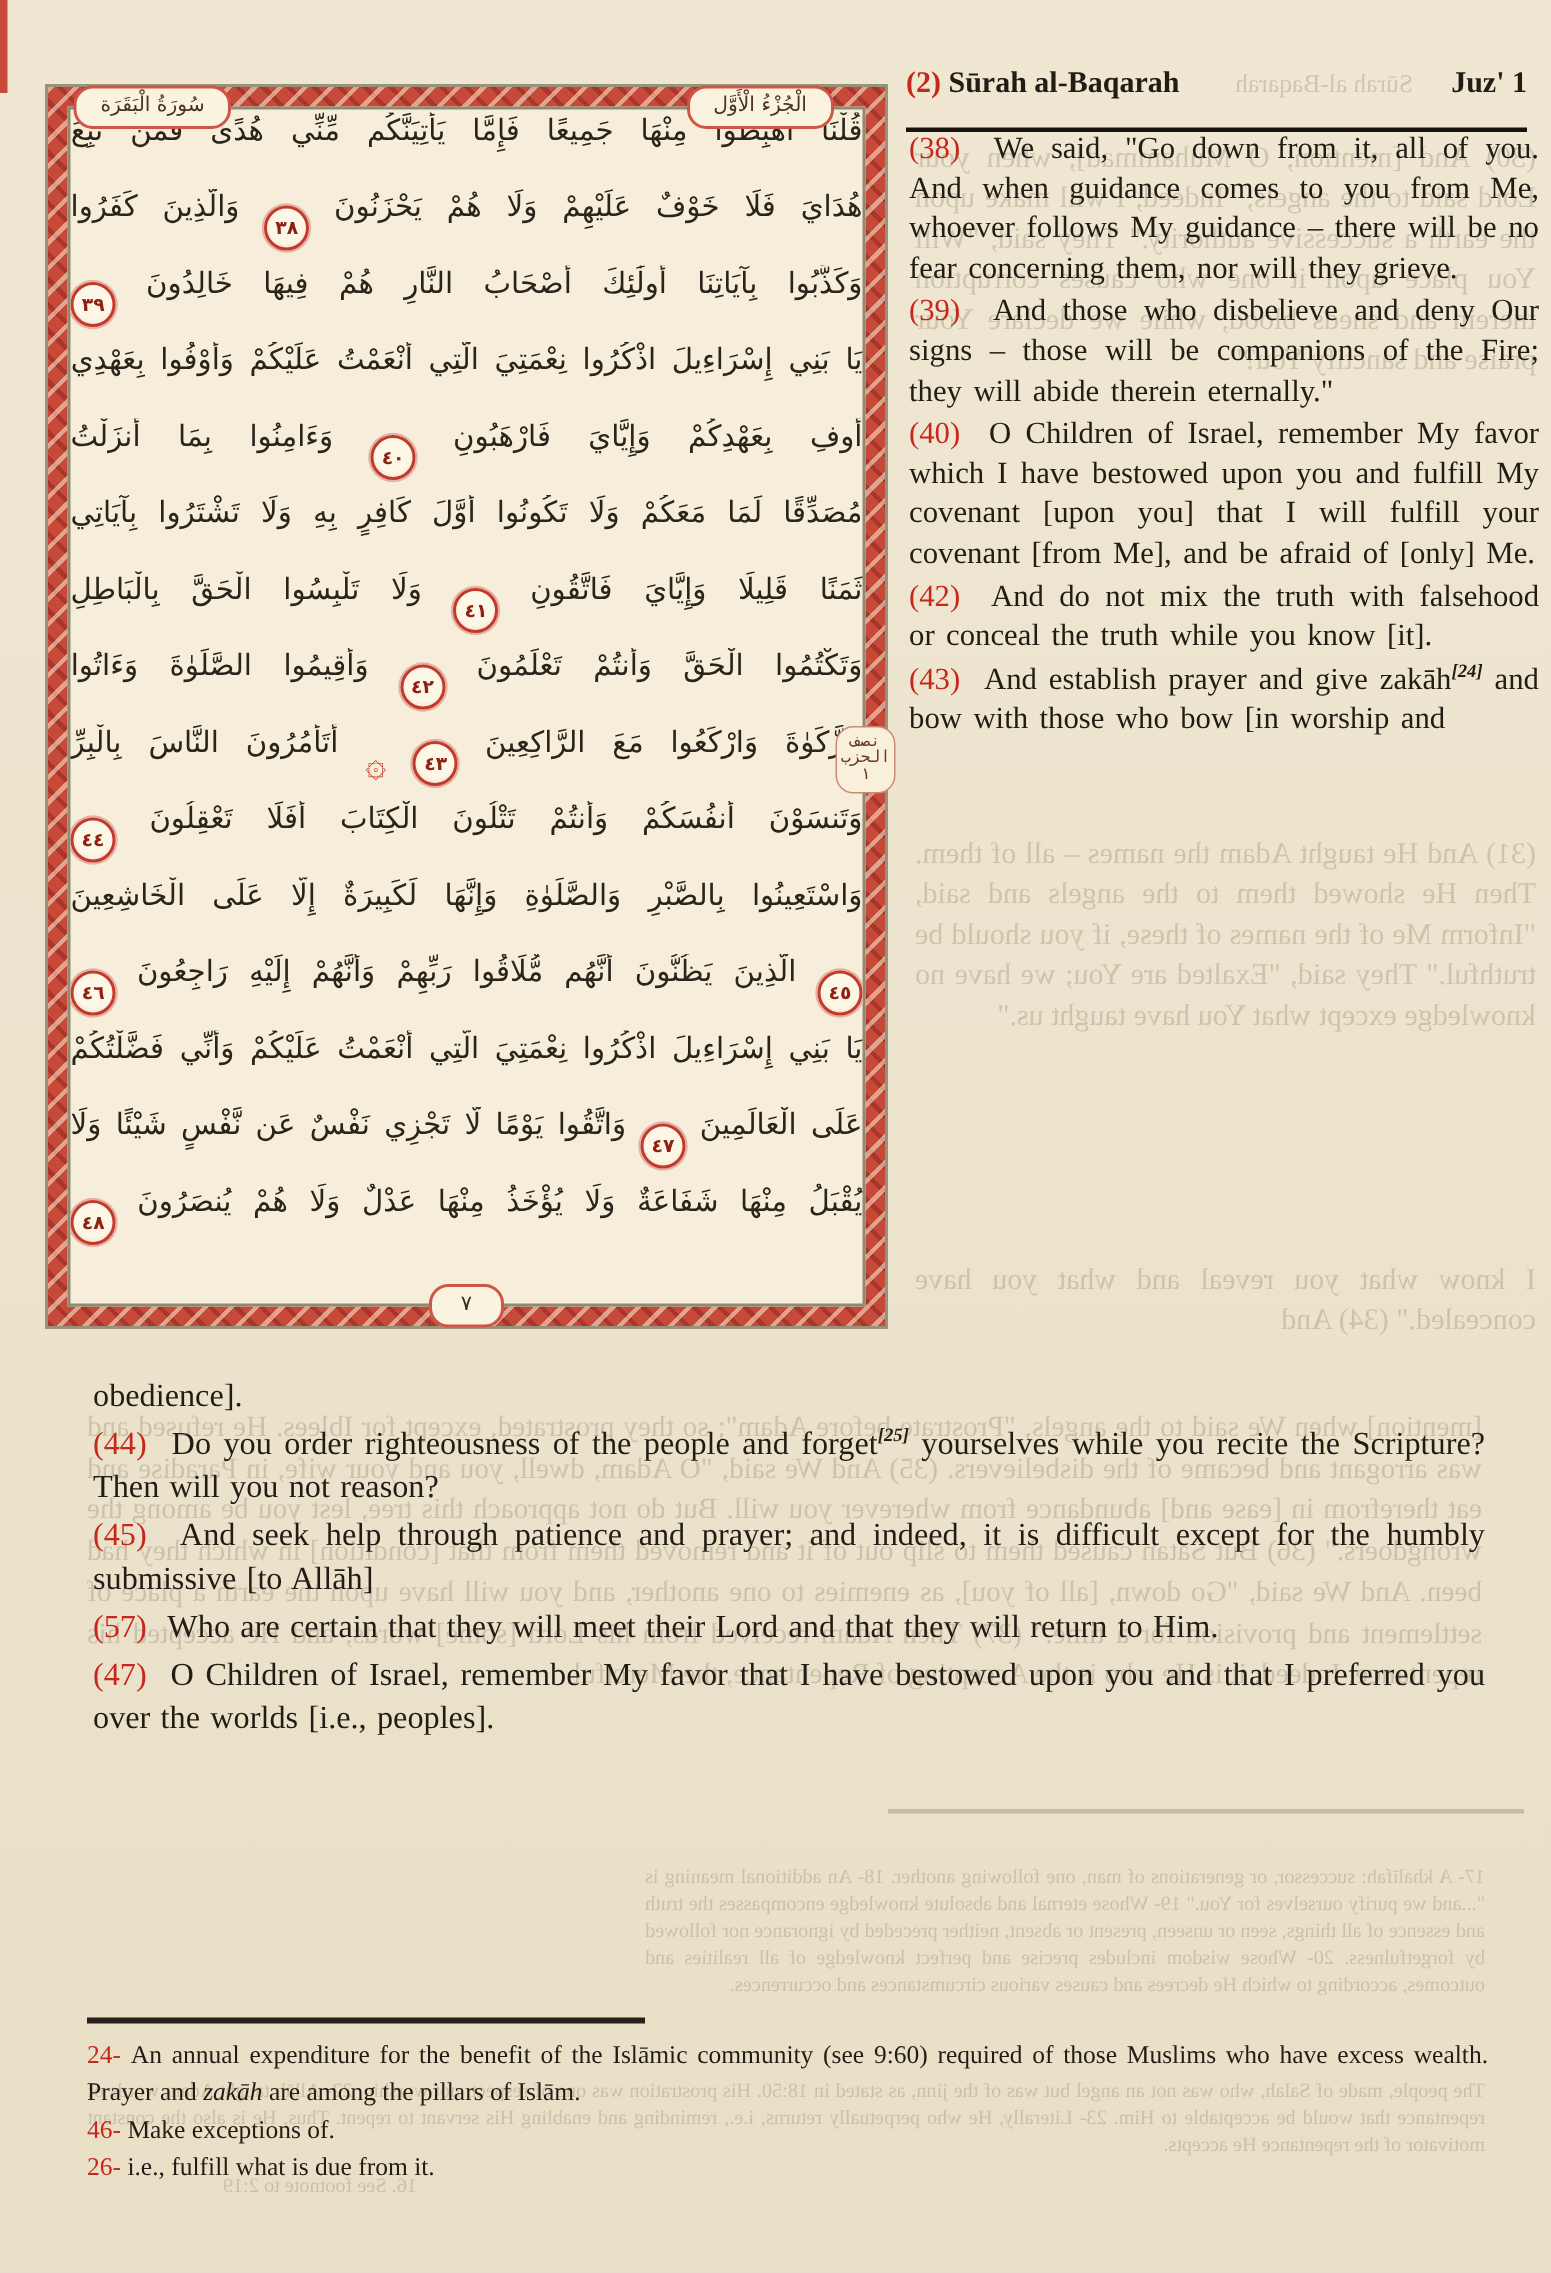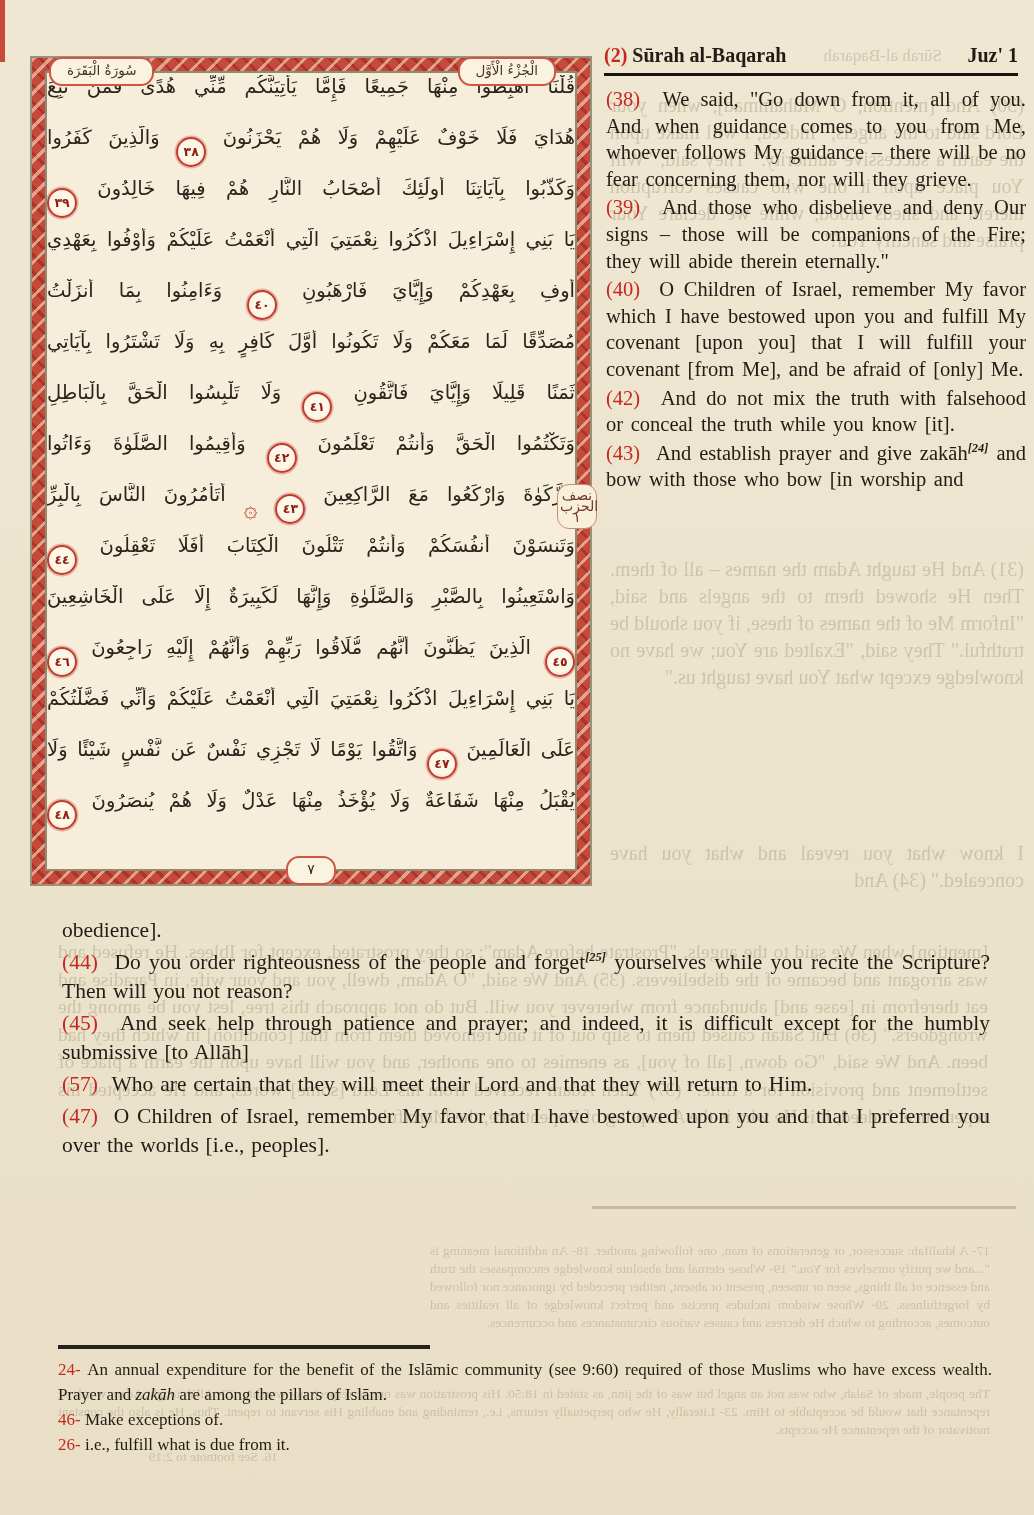--- a/index.html
+++ b/index.html
@@ -8,21 +8,21 @@
         font-family:"Liberation Serif",serif;color:#211c14;}
   
   #bleed-layer{position:absolute;inset:0;z-index:1;}
   .bleed{position:absolute;transform:scaleX(-1);color:rgba(114,104,78,0.26);
          filter:blur(0.4px);text-align:justify;font-family:"Liberation Serif",serif;}
   .bleed-rule{position:absolute;height:3px;background:rgba(114,104,78,0.30);transform:scaleX(-1);}
   .edge-mark{position:absolute;left:0;top:0;width:5px;height:62px;background:#c84b3a;z-index:3;}
   
   #header{position:absolute;left:604px;top:44px;width:414px;z-index:2;
           display:flex;justify-content:space-between;align-items:baseline;
-          border-bottom:3px solid #17130e;padding-bottom:6px;
+          border-bottom:3px solid #17130e;padding-bottom:18px;
           font-weight:bold;font-size:20px;}
   #header .red{color:#c6281c;font-weight:bold;}
   
   #quran-frame{position:absolute;left:30px;top:56px;width:562px;height:830px;z-index:2;}
   .f-outer{position:absolute;inset:0;border:2px solid #97927a;background:#efe6cf;}
   .f-red{position:absolute;inset:2px;background-color:#c64a3a;
          background-image:
            repeating-linear-gradient(135deg,rgba(250,236,214,.55) 0 3px,rgba(0,0,0,0) 3px 12px),
            repeating-linear-gradient(45deg,rgba(122,22,12,.38) 0 3px,rgba(0,0,0,0) 3px 12px);}
   .f-mid{position:absolute;inset:15px;border:2px solid #8f8a72;background:#f6eeda;}
@@ -42,21 +42,21 @@
              font-family:"DejaVu Sans",sans-serif;font-size:13.5px;color:#4a3426;z-index:4;}
   #cart-surah{left:19px;}
   #cart-juz{right:36px;}
   #page-cartouche{position:absolute;bottom:1px;left:50%;transform:translateX(-50%);
                   width:46px;height:25px;line-height:23px;text-align:center;
                   background:#faf3e0;border:2px solid #cf5646;border-radius:13px;
                   font-family:"DejaVu Sans",sans-serif;font-size:14px;color:#3c2f22;z-index:4;}
   #hizb-medallion{position:absolute;right:-5px;top:428px;width:34px;padding:5px 2px;
                   background:#f8f0db;border:1.5px solid #c98a76;border-radius:12px;
                   text-align:center;z-index:4;color:#6e3527;
-                  font-family:Liberation Sans, sans-serif;font-size:14px;line-height:11px;}
+                  font-family:Liberation Mono, monospace;font-size:11px;line-height:11px;}
   
   #english-column{position:absolute;left:606px;top:86px;width:420px;z-index:2;
                   font-size:20.5px;line-height:26.6px;text-align:justify;word-spacing:2.5px;}
   .verse{margin:0 0 2px 0;}
   .vnum{color:#c6281c;}
   sup.fnref{font-size:12.5px;font-style:italic;font-weight:bold;line-height:0;}
   
   #bottom-section{position:absolute;left:62px;top:916px;width:928px;z-index:2;
                   font-size:21.5px;line-height:29px;text-align:justify;word-spacing:1.5px;}
   #bottom-section .verse{margin:0 0 3px 0;}

